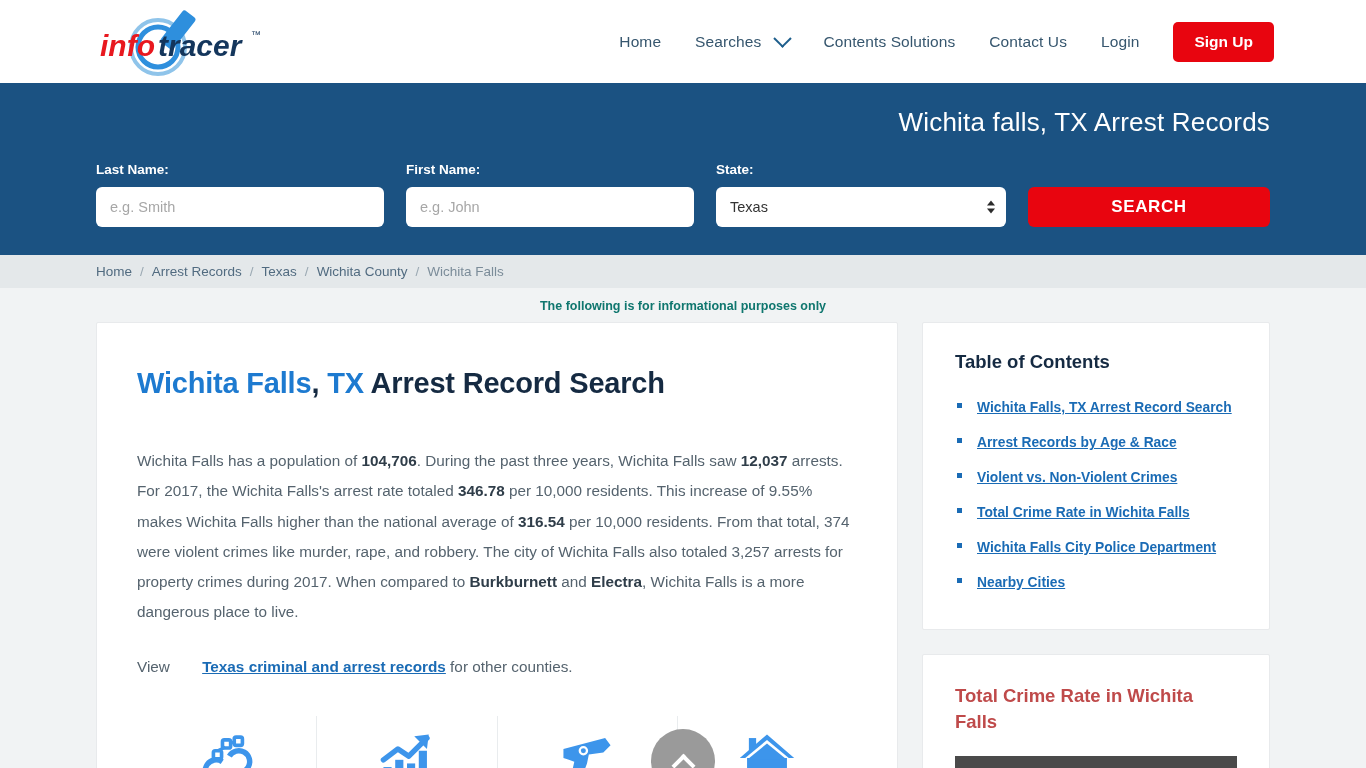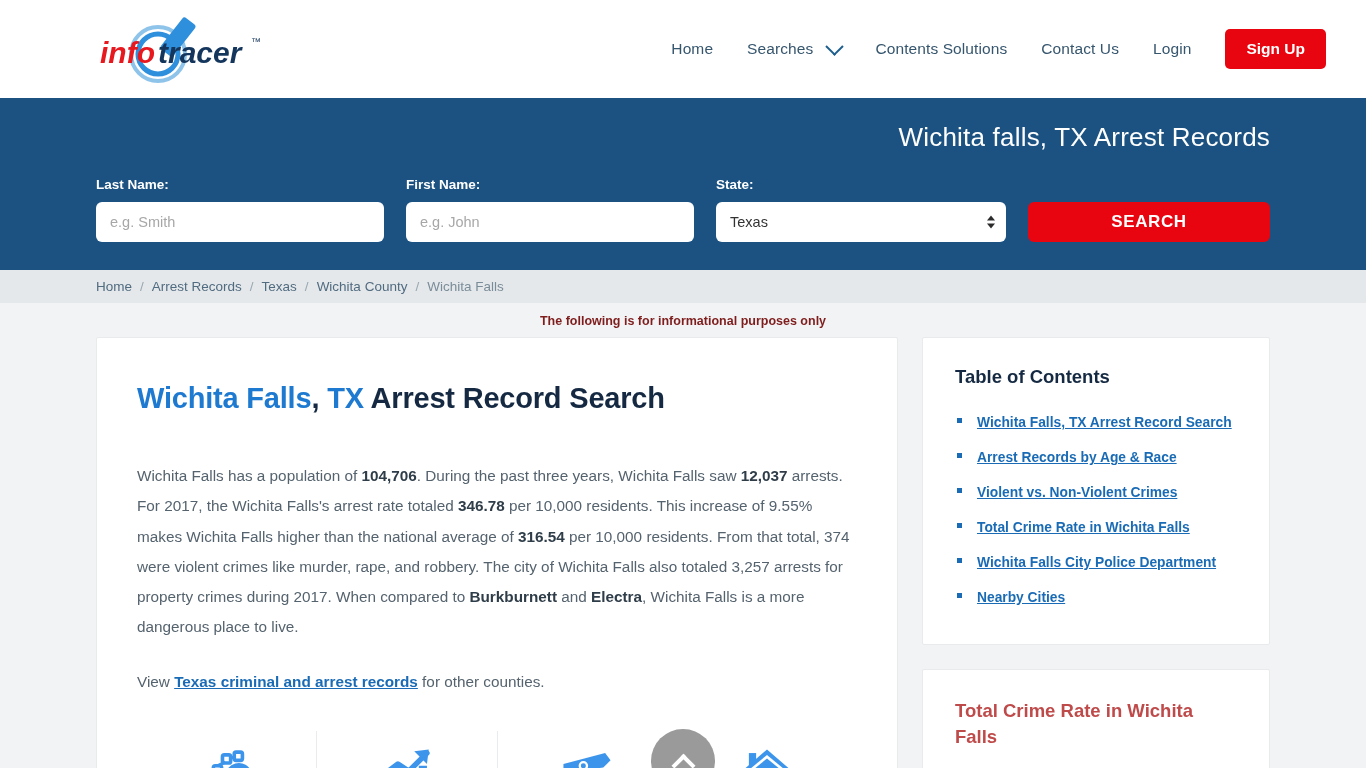--- a/index.html
+++ b/index.html
@@ -8,25 +8,25 @@
     margin: 0; padding: 0;
     width: 1366px; height: 768px;
     overflow: hidden;
     background: #f1f3f4;
     font-family: "Liberation Sans", sans-serif;
     -webkit-font-smoothing: antialiased;
   }
 
   
   .site-header {
-    height: 98px;
+    height: 83px;
     background: #ffffff;
     display: flex;
     align-items: center;
-    padding: 0 40px 0 96px;
+    padding: 0 92px 0 96px;
     position: relative;
   }
   .logo { width: 180px; height: 72px; position: relative; flex: 0 0 auto; }
   .logo svg { display: block; }
 
   .main-nav {
     margin-left: auto;
     display: flex;
     align-items: center;
     gap: 34px;
@@ -153,21 +153,21 @@
     padding: 0 96px;
     font-size: 13.5px;
   }
   .crumb { color: #516b80; text-decoration: none; cursor: pointer; }
   .crumb.current { color: #7b8c99; }
   .crumb-sep { color: #9aa8b2; margin: 0 8px; }
 
   .disclaimer {
     text-align: center;
     font-size: 12.5px;
-    color: #7f1d1d;
+    color: #0f766e;
     font-weight: bold;
     padding: 11px 0 9px 0;
   }
 
   
   .page {
     display: flex;
     gap: 24px;
     padding: 0 96px;
     align-items: flex-start;
@@ -204,20 +204,21 @@
     line-height: 1.98;
     color: #55636e;
     margin: 0 0 24px 0;
   }
   .body-copy b { color: #2f3d49; font-weight: bold; }
   .inline-link {
     color: #1a6bb5;
     font-weight: bold;
     text-decoration: underline;
     cursor: pointer;
+    margin-left: 28px;
   }
 
   .icon-row {
     display: flex;
     align-items: center;
     margin-top: 34px;
   }
   .icon-cell {
     flex: 1 1 0;
     display: flex;

